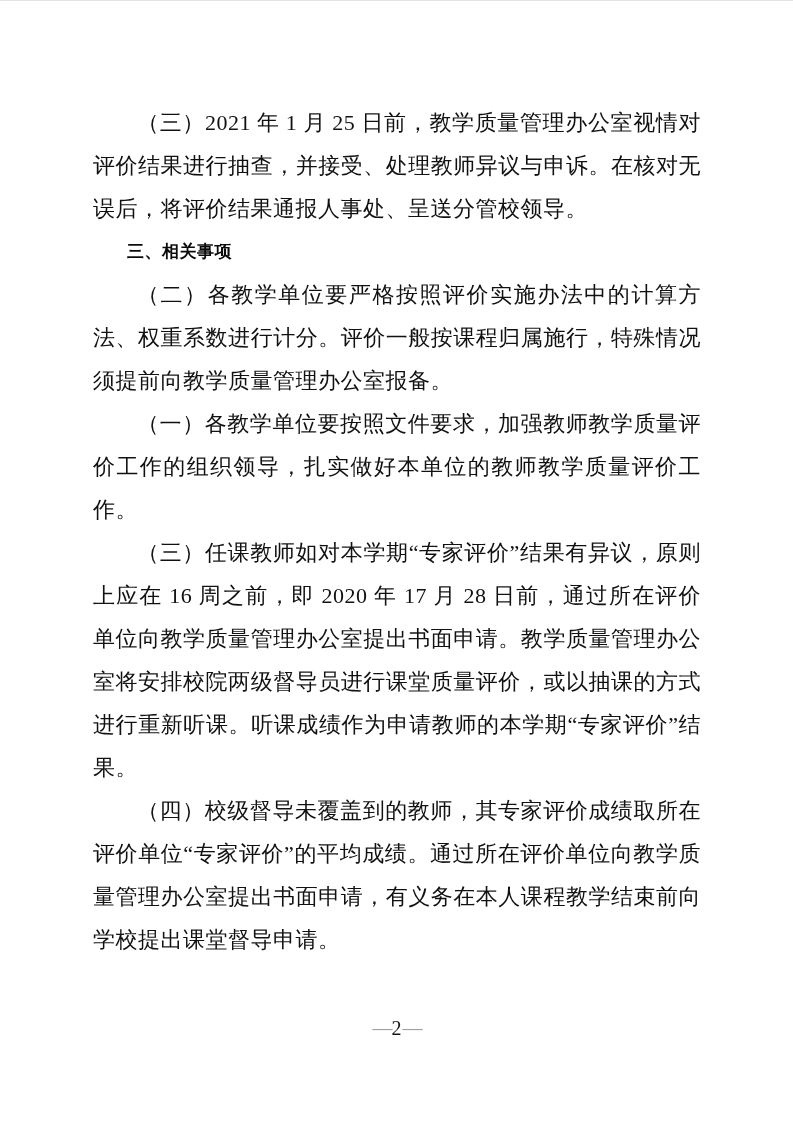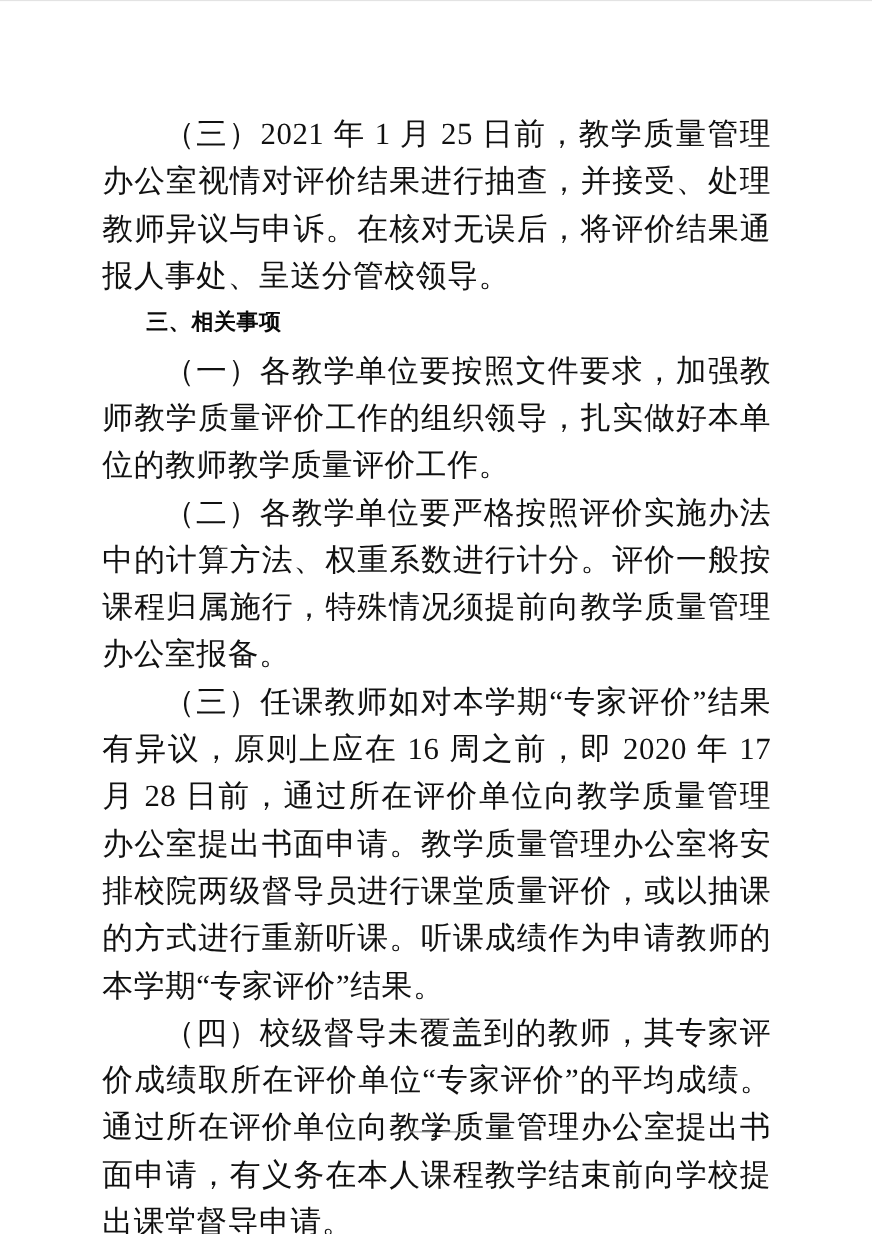--- a/index.html
+++ b/index.html
@@ -25,32 +25,32 @@
     background: #e3e3e3;
   }
   .content {
     position: absolute;
     left: 93px;
     top: 101px;
     width: 608px;
   }
   .body-para {
     margin: 0;
-    font-size: 28px;
+    font-size: 22px;
     line-height: 43px;
     text-align: justify;
     text-justify: inter-character;
     text-indent: 2em;
     letter-spacing: 0.5px;
   }
   .section-heading {
     margin: 0;
-    font-family: Liberation Mono, monospace;
+    font-family: Liberation Serif, serif;
     font-weight: bold;
-    font-size: 20px;
+    font-size: 17px;
     line-height: 43px;
     text-indent: 2em;
     letter-spacing: 0.5px;
     color: #0a0a0a;
   }
   .page-number {
     position: absolute;
     top: 1014px;
     left: 0;
     width: 100%;
@@ -72,23 +72,23 @@
 <body>
 
 <div class="page">
   <div class="scan-edge"></div>
 
   <div class="content">
     <p class="body-para">（三）2021 年 1 月 25 日前，教学质量管理办公室视情对评价结果进行抽查，并接受、处理教师异议与申诉。在核对无误后，将评价结果通报人事处、呈送分管校领导。</p>
 
     <h3 class="section-heading">三、相关事项</h3>
 
+    <p class="body-para">（二）各教学单位要严格按照评价实施办法中的计算方法、权重系数进行计分。评价一般按课程归属施行，特殊情况须提前向教学质量管理办公室报备。</p>
+
     <p class="body-para">（一）各教学单位要按照文件要求，加强教师教学质量评价工作的组织领导，扎实做好本单位的教师教学质量评价工作。</p>
-
-    <p class="body-para">（二）各教学单位要严格按照评价实施办法中的计算方法、权重系数进行计分。评价一般按课程归属施行，特殊情况须提前向教学质量管理办公室报备。</p>
 
     <p class="body-para">（三）任课教师如对本学期“专家评价”结果有异议，原则上应在 16 周之前，即 2020 年 17 月 28 日前，通过所在评价单位向教学质量管理办公室提出书面申请。教学质量管理办公室将安排校院两级督导员进行课堂质量评价，或以抽课的方式进行重新听课。听课成绩作为申请教师的本学期“专家评价”结果。</p>
 
     <p class="body-para">（四）校级督导未覆盖到的教师，其专家评价成绩取所在评价单位“专家评价”的平均成绩。通过所在评价单位向教学质量管理办公室提出书面申请，有义务在本人课程教学结束前向学校提出课堂督导申请。</p>
 
   </div>
 
   <div class="page-number">
     <span class="dash">—</span><span class="num">2</span><span class="dash">—</span>
   </div>

